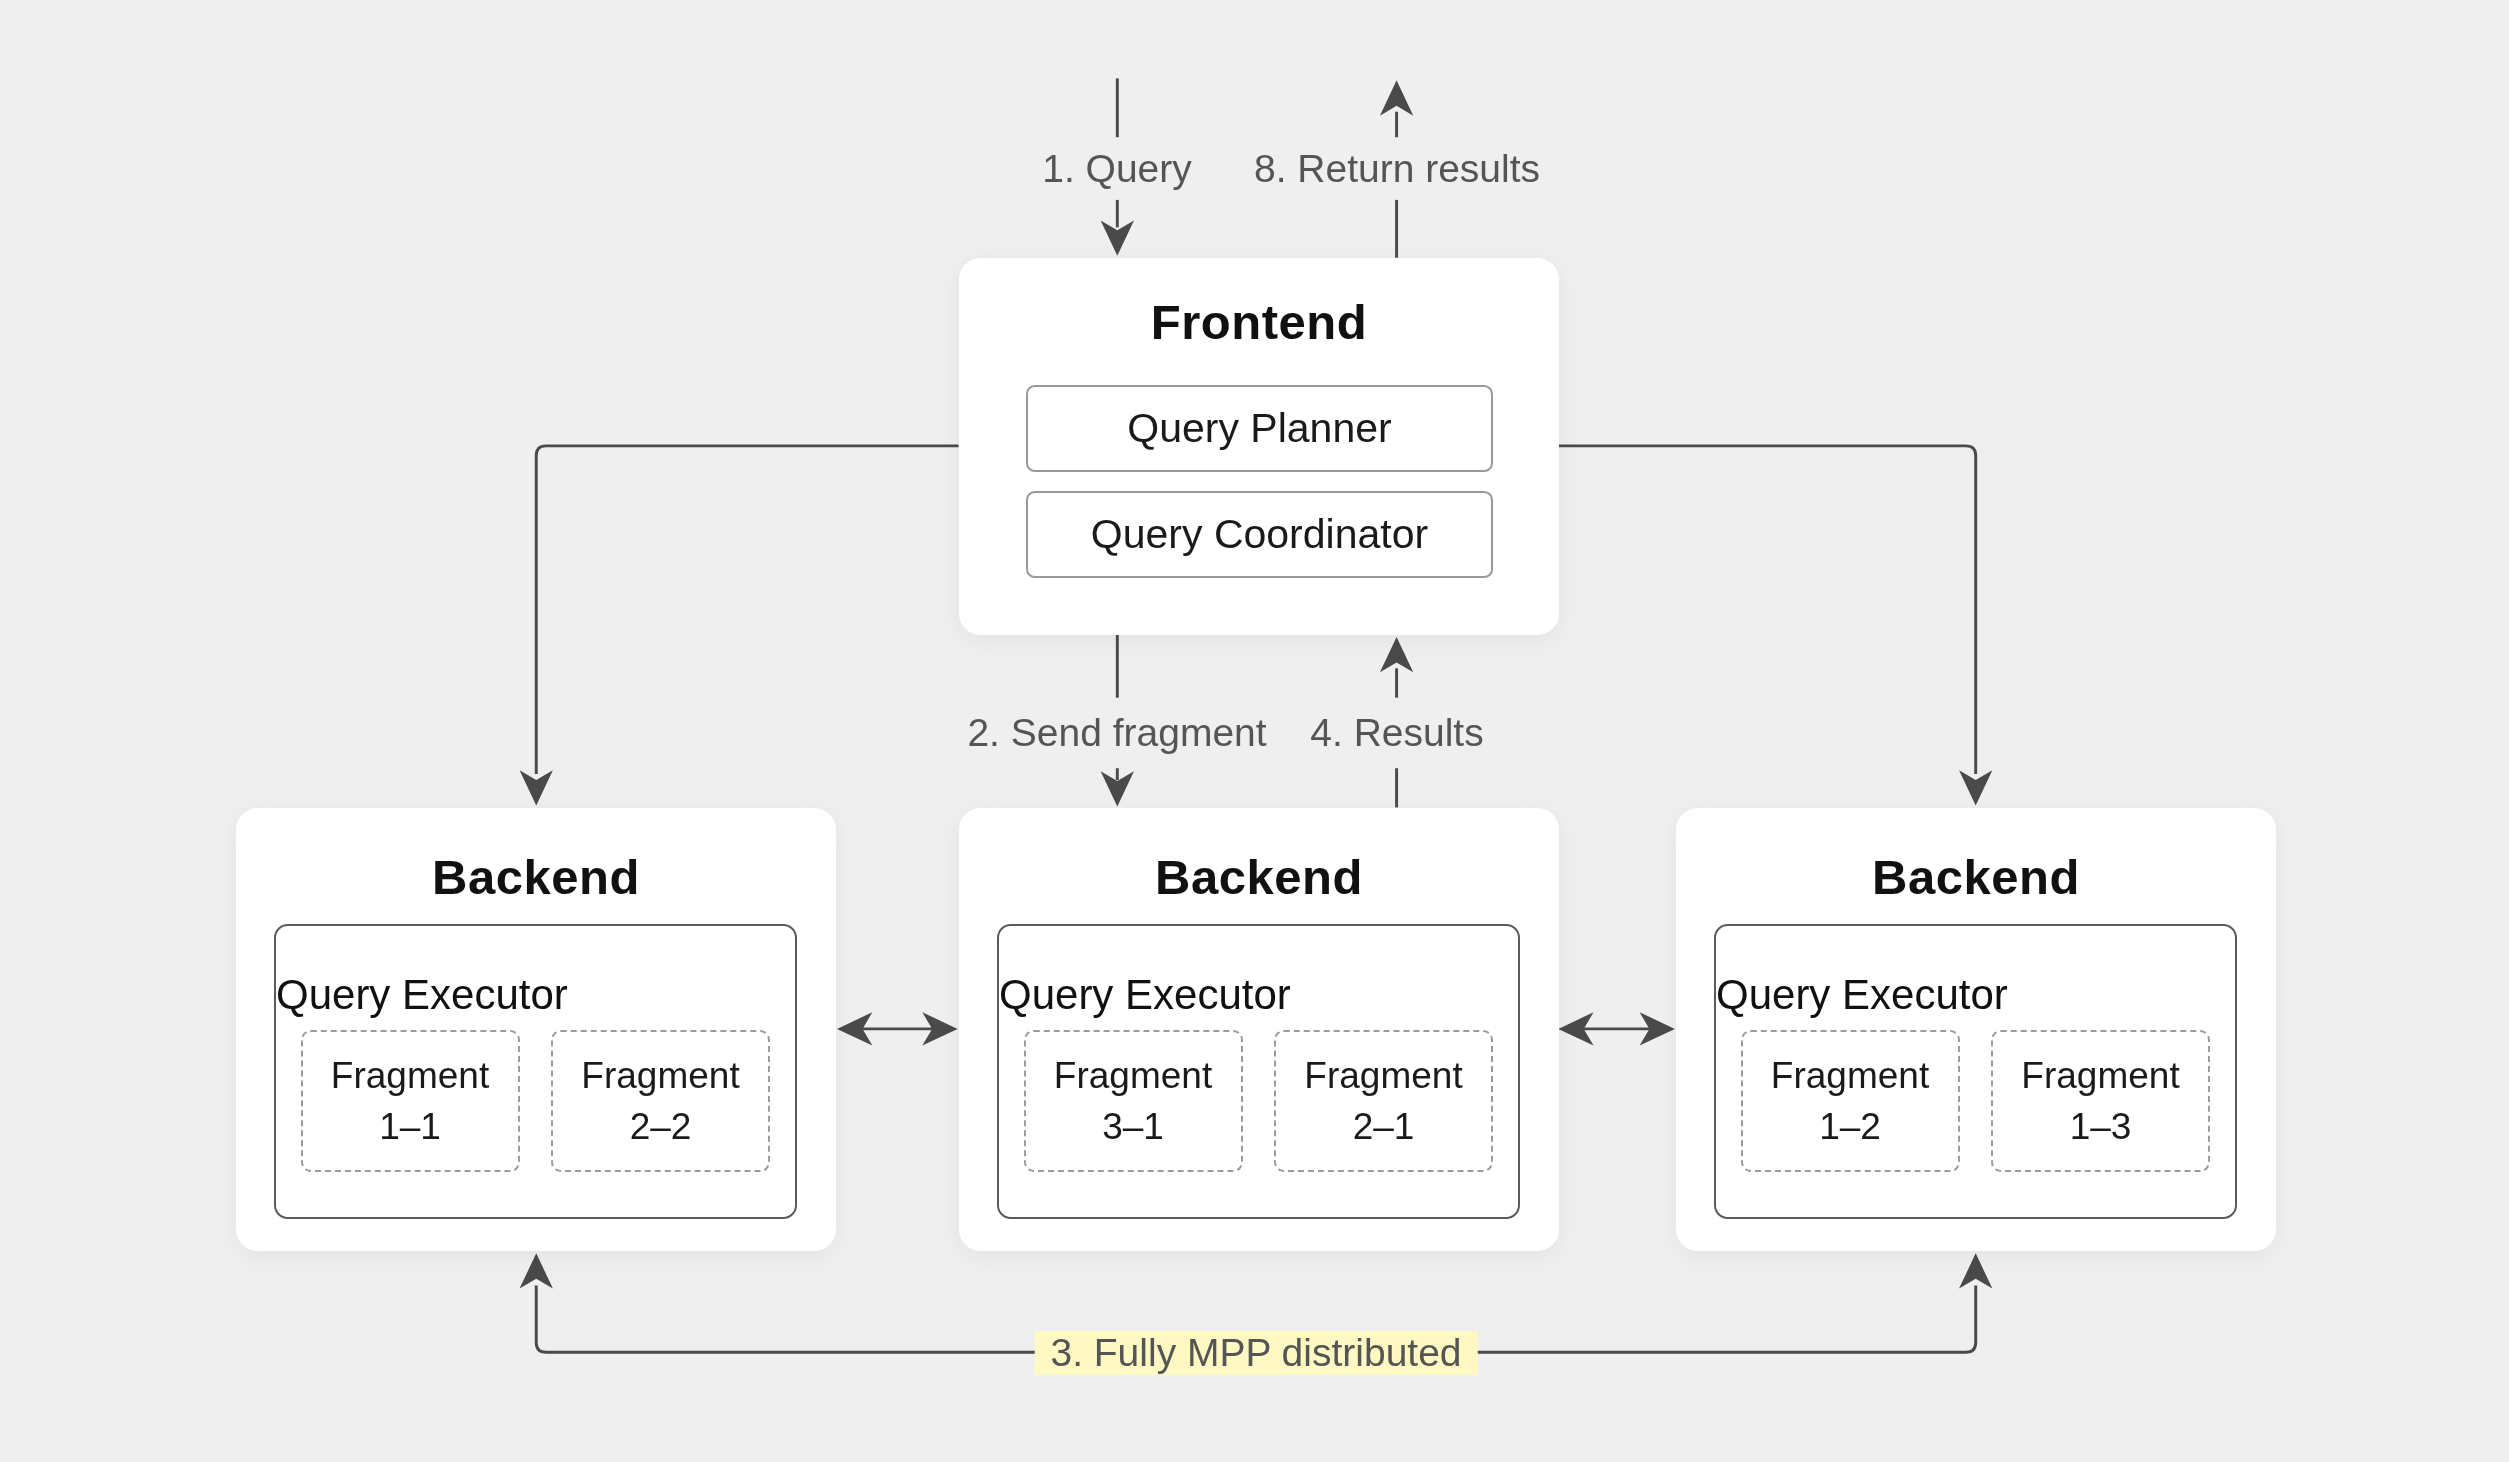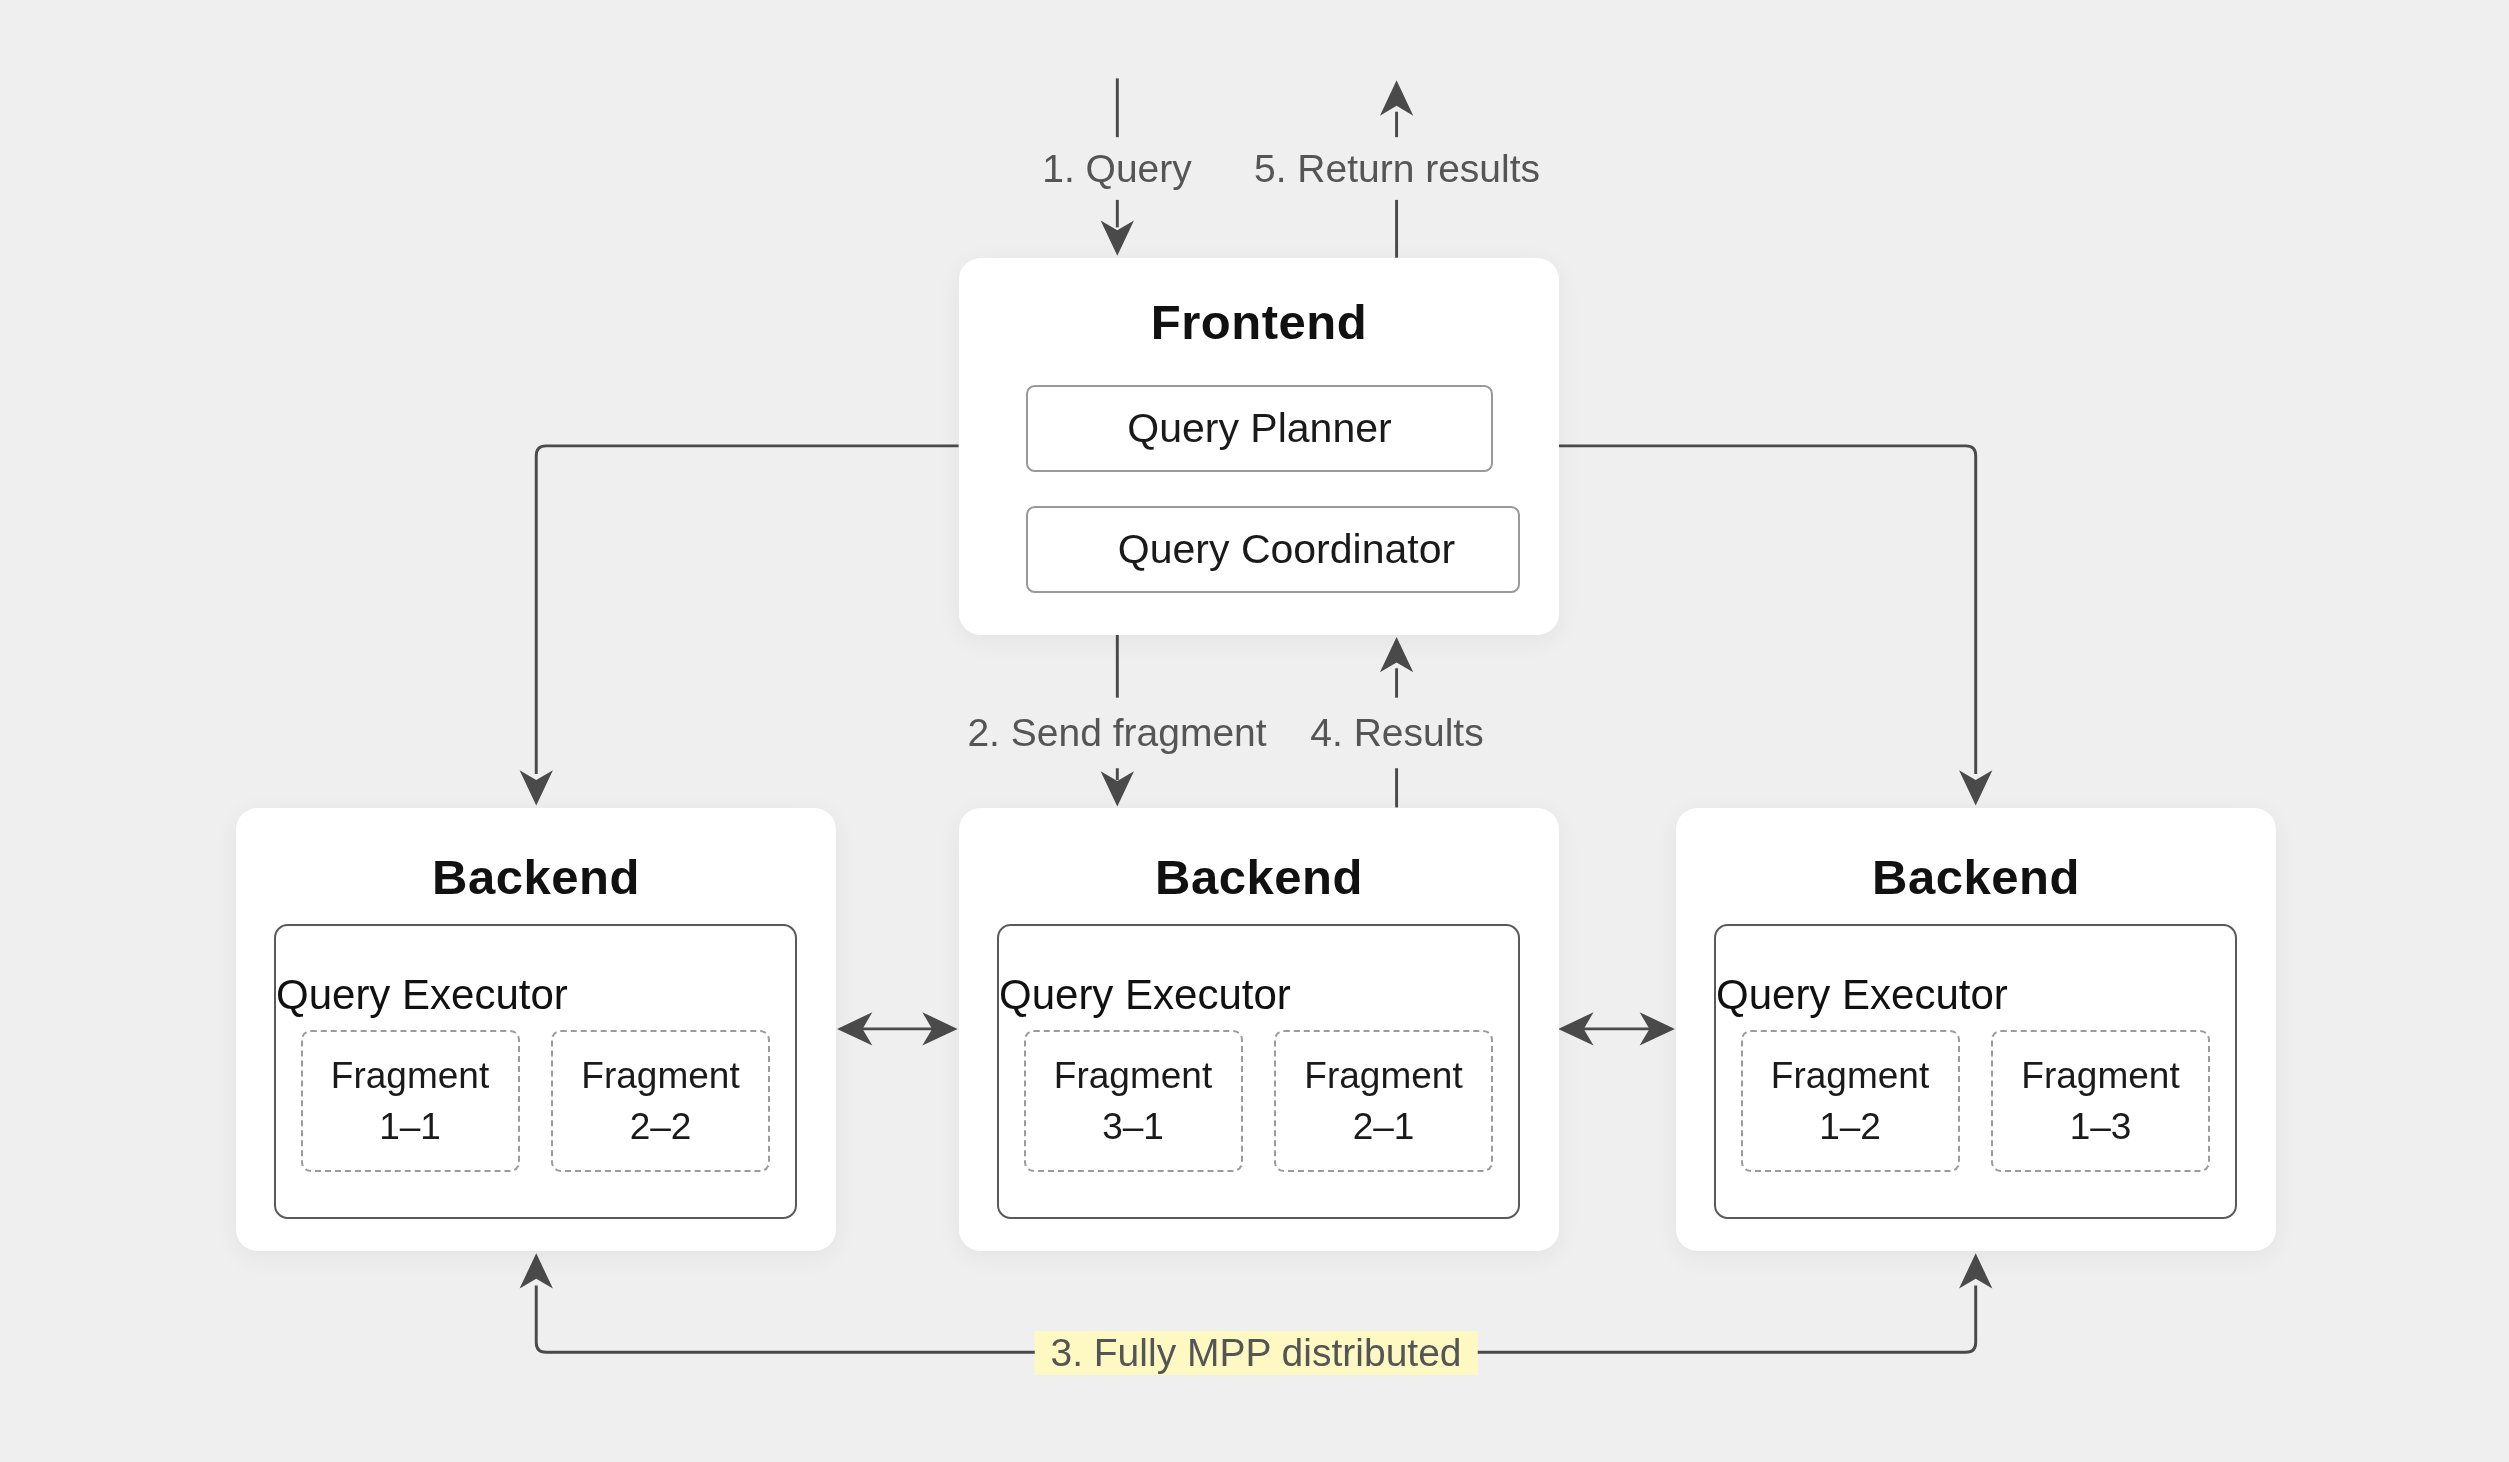--- a/index.html
+++ b/index.html
@@ -94,29 +94,29 @@
     <path class="wire" d="M872,1050 H959"></path>
     <path class="head" d="M854,1050 L890,1033 L880,1050 L890,1067 Z"></path>
     <path class="head" d="M977,1050 L941,1033 L951,1050 L941,1067 Z"></path>
 
     <path class="wire" d="M1608,1050 H1691"></path>
     <path class="head" d="M1590,1050 L1626,1033 L1616,1050 L1626,1067 Z"></path>
     <path class="head" d="M1709,1050 L1673,1033 L1683,1050 L1673,1067 Z"></path>
   </svg>
 
   <div class="flow-label" style="left:1117px;top:169px;">1. Query</div>
-  <div class="flow-label" style="left:1397px;top:169px;">5. Return results</div>
+  <div class="flow-label" style="left:1397px;top:169px;">8. Return results</div>
   <div class="flow-label" style="left:1117px;top:733px;">2. Send fragment</div>
   <div class="flow-label" style="left:1397px;top:733px;">4. Results</div>
   <div class="flow-label on-line" style="left:1256px;top:1353px;">3. Fully MPP distributed</div>
 
   <div class="card" style="left:959px;top:258px;width:600px;height:377px;">
     <div class="card-title" style="top:36px;">Frontend</div>
     <div class="inner-box" style="top:127px;">Query Planner</div>
-    <div class="inner-box" style="top:248px;padding-left:27px;">Query Coordinator</div>
+    <div class="inner-box" style="top:233px;">Query Coordinator</div>
   </div>
 
   <div class="card" style="left:236px;top:808px;width:600px;height:443px;">
     <div class="card-title" style="top:41px;">Backend</div>
     <div class="executor">
       <div class="executor-title">Query Executor</div>
       <div class="fragment f1">
         <span>Fragment</span>
         <span>1–1</span>
       </div>

